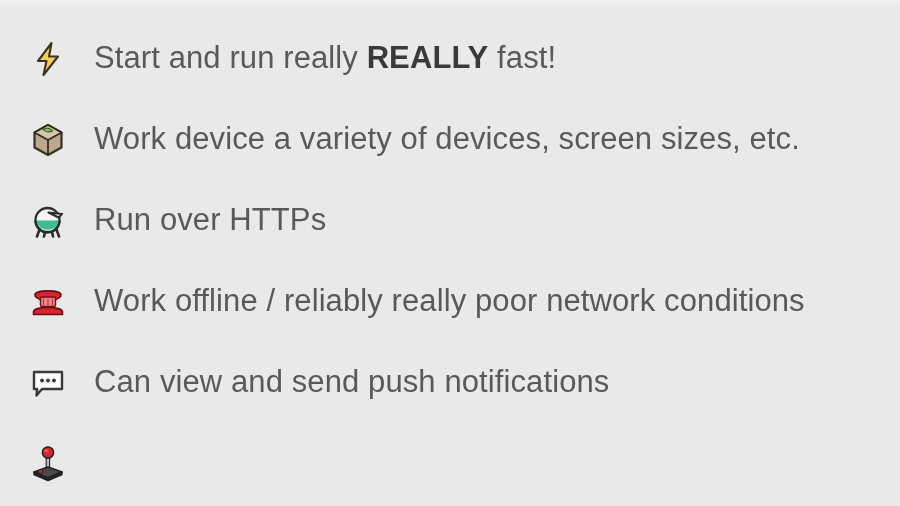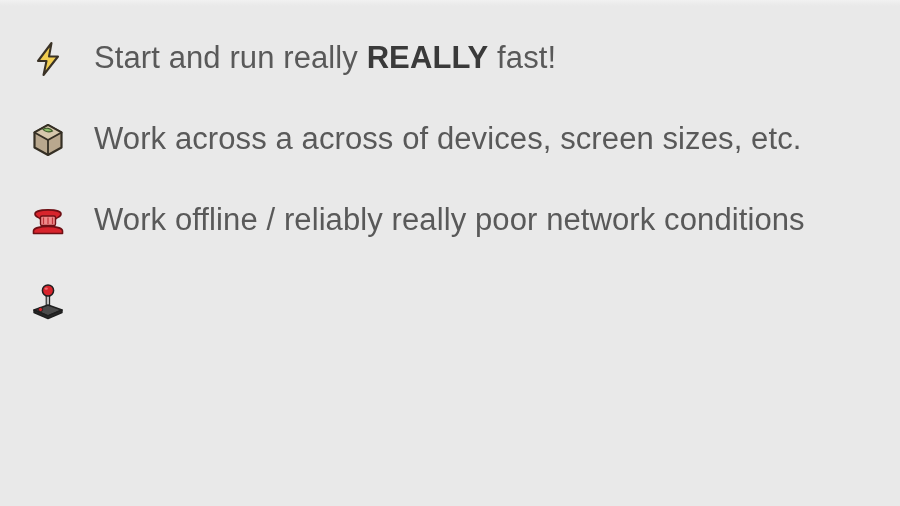--- a/index.html
+++ b/index.html
@@ -90,36 +90,59 @@
 
     <li class="bullet-row">
       <span class="bullet-icon">
         <svg width="36" height="36" viewBox="0 0 36 36" aria-hidden="true">
           <path d="M18 3 L31.5 10.5 L31.5 25.5 L18 33 L4.5 25.5 L4.5 10.5 Z" fill="#b9a88e" stroke="#352f24" stroke-width="2.2" stroke-linejoin="round"></path>
           <path d="M18 3 L31.5 10.5 L18 18 L4.5 10.5 Z" fill="#d6c7ac" stroke="#352f24" stroke-width="2.0" stroke-linejoin="round"></path>
           <path d="M18 18 L18 33" stroke="#352f24" stroke-width="1.8"></path>
           <path d="M13 7.5 C16 5.5, 20.5 6, 22.5 9 C19.5 10.5, 15 10, 13 7.5 Z" fill="#8fbd6a" stroke="#3d5a2a" stroke-width="1.1"></path>
         </svg>
       </span>
-      <span class="bullet-text"><span>Work across a across of devices, screen sizes, etc.</span><span class="emph"></span><span></span></span>
+      <span class="bullet-text"><span>Work device a variety of devices, screen sizes, etc.</span><span class="emph"></span><span></span></span>
     </li>
 
+    <li class="bullet-row">
+      <span class="bullet-icon">
+        <svg width="36" height="34" viewBox="0 0 36 34" aria-hidden="true">
+          <path d="M5.5 16 A12 12 0 0 1 29.5 16 A12 12 0 0 1 5.5 16 Z" fill="#f4f4f4" stroke="#2b2b2b" stroke-width="2.3"></path>
+          <path d="M5.8 16.5 A12 12 0 0 0 29.2 16.5 Z" fill="#3bbd8f" stroke="none"></path>
+          <path d="M5.5 16.5 A12 12 0 0 0 29.5 16.5" fill="none" stroke="#2b2b2b" stroke-width="2.3"></path>
+          <path d="M18.5 8.5 L32 10 L28.5 13.5 Z" fill="#f4f4f4" stroke="#2b2b2b" stroke-width="2.2" stroke-linejoin="round"></path>
+          <path d="M9.5 25.5 L7 32.5 M15 28 L14 32.5 M22 28 L23 32.5 M26.5 25.5 L29 32.5" stroke="#2b2b2b" stroke-width="2.6" stroke-linecap="round"></path>
+        </svg>
+      </span>
+      <span class="bullet-text"><span>Run over HTTPs</span><span class="emph"></span><span></span></span>
+    </li>
 
     <li class="bullet-row">
       <span class="bullet-icon">
         <svg width="36" height="32" viewBox="0 0 36 32" aria-hidden="true">
           <path d="M5 9 C5 3.5, 31 3.5, 31 9 C31 12.5, 26 12, 25 15 L11 15 C10 12, 5 12.5, 5 9 Z" fill="#d8242c" stroke="#6e0f14" stroke-width="1.6"></path>
           <rect x="10.5" y="11" width="15" height="9.5" rx="1.6" fill="#f08a8a" stroke="#6e0f14" stroke-width="1.4"></rect>
           <path d="M13.5 12.6 L13.5 19 M18 12.6 L18 19 M22.5 12.6 L22.5 19" stroke="#c0353b" stroke-width="1.2"></path>
           <path d="M3.5 26 C3.5 20, 32.5 20, 32.5 26 L32.5 28.5 L3.5 28.5 Z" fill="#d8242c" stroke="#6e0f14" stroke-width="1.6" stroke-linejoin="round"></path>
         </svg>
       </span>
       <span class="bullet-text"><span>Work offline / reliably really poor network conditions</span><span class="emph"></span><span></span></span>
     </li>
 
+    <li class="bullet-row">
+      <span class="bullet-icon">
+        <svg width="36" height="30" viewBox="0 0 36 30" aria-hidden="true">
+          <path d="M4 4 L32 4 L32 21 L12 21 L6.5 27.5 L7.2 21 L4 21 Z" fill="#ffffff" stroke="#3a3a3a" stroke-width="2.4" stroke-linejoin="round"></path>
+          <circle cx="12" cy="12.5" r="1.9" fill="#3a3a3a"></circle>
+          <circle cx="18" cy="12.5" r="1.9" fill="#3a3a3a"></circle>
+          <circle cx="24" cy="12.5" r="1.9" fill="#3a3a3a"></circle>
+        </svg>
+      </span>
+      <span class="bullet-text"><span>Can view and send push notifications</span><span class="emph"></span><span></span></span>
+    </li>
 
     <li class="bullet-row">
       <span class="bullet-icon">
         <svg width="38" height="38" viewBox="0 0 38 38" aria-hidden="true">
           <rect x="17.2" y="9" width="3.4" height="15" fill="#bdbdbd" stroke="#1f1f1f" stroke-width="1.1"></rect>
           <path d="M19 22 L33 27 L19 33 L5 27 Z" fill="#4a4a4a" stroke="#1f1f1f" stroke-width="1.6" stroke-linejoin="round"></path>
           <path d="M5 27 L5 29.5 L19 35.5 L33 29.5 L33 27 L19 33 Z" fill="#2b2b2b" stroke="#1f1f1f" stroke-width="1.4" stroke-linejoin="round"></path>
           <circle cx="11.5" cy="26.5" r="2.1" fill="#d8242c" stroke="#1f1f1f" stroke-width="0.9"></circle>
           <circle cx="19" cy="7.5" r="5.6" fill="#d8242c" stroke="#1f1f1f" stroke-width="1.5"></circle>
           <ellipse cx="17.2" cy="5.6" rx="1.7" ry="1.2" fill="#f38a8a" opacity="0.75"></ellipse>

